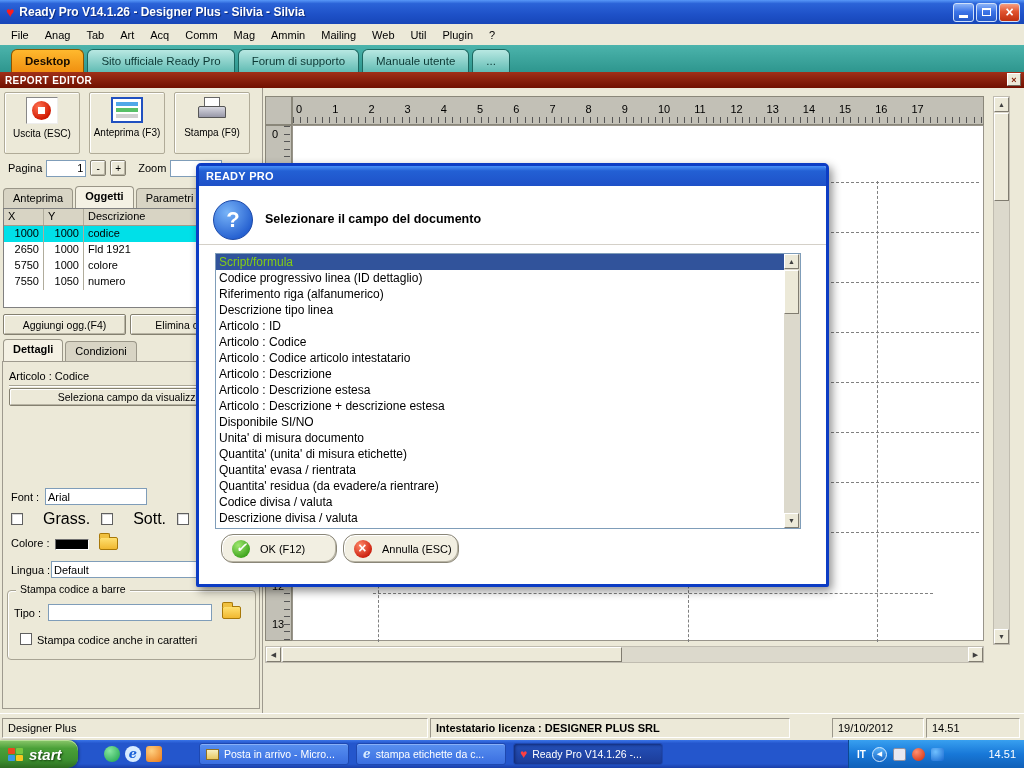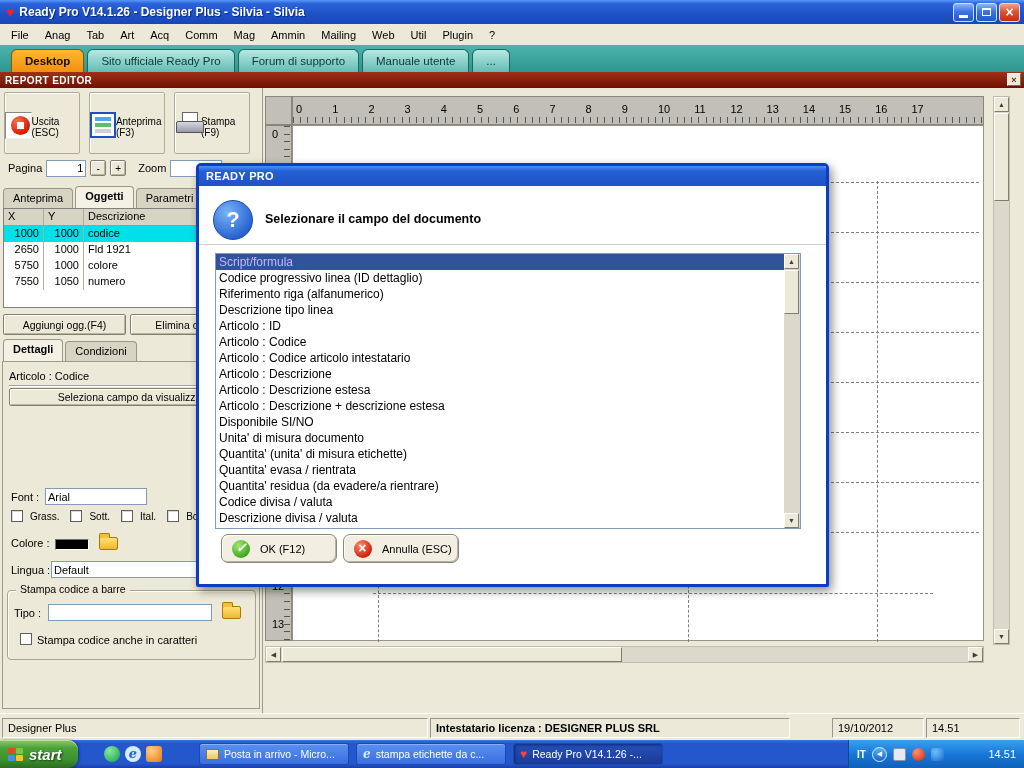--- a/index.html
+++ b/index.html
@@ -50,21 +50,21 @@
     border:1px solid; border-color:#fff #706c60 #706c60 #fff; color:#801800; font-size:9px;
     display:flex; align-items:center; justify-content:center; }
   .report-close::before { content:"×"; font-weight:bold; }
 
   
   .left-panel { position:absolute; left:0; top:88px; width:263px; height:625px;
     background:var(--panel-bg,#ece9d8); border-right:1px solid #9e9a8e; }
   .tool-btns { position:absolute; left:4px; top:4px; display:flex; gap:9px; }
   .tool-btn { width:76px; height:62px; border:1px solid #b0ab98; border-radius:2px;
     background:var(--panel-bg,#ece9d8); box-shadow:inset 1px 1px 0 #fff;
-    display:flex; flex-direction:row; align-items:center; padding-top:4px; font-size:10px; }
+    display:flex; flex-direction:column; align-items:center; padding-top:4px; font-size:10px; }
   .tool-btn .tlabel { margin-top:4px; }
   .icon-exit { width:32px; height:27px; background:#fff; border:1px solid;
     border-color:#888 #eee #eee #888; position:relative; display:block; }
   .icon-exit::before { content:""; position:absolute; left:5px; top:3px; width:19px; height:19px;
     border-radius:50%; background:radial-gradient(circle at 35% 30%,#ff7050,#d01800 72%); }
   .icon-exit::after { content:""; position:absolute; left:11px; top:9px; width:7px; height:7px; background:#fff; }
   .icon-preview { width:32px; height:26px; border:2px solid #2050c0; background:#fff;
     display:flex; flex-direction:column; gap:2px; padding:3px; }
   .icon-preview i { height:4px; display:block; }
   .icon-preview i:nth-child(1){ background:#50a8e8; }
@@ -110,21 +110,21 @@
     border:1px solid #9e9a8e; background:var(--panel-bg,#ece9d8); }
   .field-name { left:6px; top:8px; width:244px; padding-bottom:3px;
     border-bottom:1px solid #a8a494; box-shadow:0 1px 0 #fff; }
   .sel-btn { left:6px; top:26px; width:244px; height:18px; }
   .swatch { width:34px; height:11px; background:#000; border:1px solid; border-color:#707070 #fff #fff #707070; }
   .folder-icon { width:19px; height:13px; background:linear-gradient(180deg,#ffe070,#f0b830);
     border:1px solid #a87808; border-radius:2px; position:absolute; }
   .folder-icon::before { content:""; position:absolute; left:-1px; top:-5px; width:9px; height:4px;
     background:#f0c040; border:1px solid #a87808; border-bottom:none; border-radius:2px 2px 0 0; }
   .style-checks { position:absolute; left:8px; top:148px; display:flex; gap:11px; }
-  .check-item { display:flex; align-items:center; gap:7px; font-size:10px; }
+  .check-item { display:flex; align-items:center; gap:20px; font-size:16px; }
   .cbx { width:12px; height:12px; background:#fff; border:1px solid #606060; box-shadow:inset 1px 1px 0 #d8d8d8; }
   .cb { position:absolute; width:12px; height:12px; background:#fff; border:1px solid #606060; }
   .group-box { border:1px solid #a8a494; border-radius:4px; position:absolute; box-shadow:inset 1px 1px 0 #fff; }
   .group-title { position:absolute; top:-8px; left:8px; background:var(--panel-bg,#ece9d8);
     padding:0 4px; font-size:10.5px; white-space:nowrap; }
 
   
   .canvas { position:absolute; left:263px; top:88px; width:761px; height:625px; background:var(--panel-bg,#ece9d8); }
   .ruler-corner { position:absolute; left:2px; top:8px; width:27px; height:29px;
     background:#c2c0b6; border:1px solid #8a877a; }
@@ -224,26 +224,26 @@
     background:radial-gradient(circle at 35% 30%,#78b4f8,#2560d0 75%); border:1px solid #1a48a8;
     color:#fff; font-size:22px; font-weight:bold; display:flex; align-items:center; justify-content:center; }
   .help-icon::before { content:"?"; }
   .dlg-heading { position:absolute; left:66px; top:26px; font-weight:bold; font-size:12.5px; }
   .dlg-sep { position:absolute; left:0; top:58px; width:100%; border-top:1px solid #d4d0c8;
     box-shadow:0 1px 0 #fff; }
   .dlg-list { position:absolute; left:16px; top:67px; width:586px; height:276px;
     border:1px solid #7f9db9; background:#fff; overflow:hidden; }
   .dlg-items { margin-right:16px; }
   .dlg-item { height:16px; line-height:16px; padding-left:3px; font-size:12px; white-space:nowrap; overflow:hidden; }
-  .dlg-item.selected { background:var(--list-selected,#31539b); color:#c4b5fd; }
+  .dlg-item.selected { background:var(--list-selected,#31539b); color:#84cc16; }
   .dlg-scroll { position:absolute; right:0; top:0; width:16px; height:274px; background:#dcd9cc; }
   .dlg-scroll .up { left:0; top:0; } .dlg-scroll .down { left:0; bottom:0; }
   .dlg-scroll .sthumb { left:0; top:16px; width:15px; height:44px; }
   .dlg-btn { position:absolute; top:348px; height:29px; background:#f2efe2;
-    border:1px solid #8a8678; border-radius:7px; justify-content:flex-start;
+    border:1px solid #8a8678; border-radius:12px; justify-content:flex-start;
     gap:10px; padding-left:10px; font-size:11px; }
   .dlg-btn.ok { left:22px; width:116px; }
   .dlg-btn.cancel { left:144px; width:116px; }
   .ok-icon { width:18px; height:18px; border-radius:50%; position:relative; display:block;
     background:radial-gradient(circle at 35% 30%,#a0e870,#38a018 78%); }
   .ok-icon::before { content:"✓"; position:absolute; left:4px; top:0px; color:#fff; font-size:13px; font-weight:bold; }
   .cancel-icon { width:18px; height:18px; border-radius:50%; position:relative; display:block;
     background:radial-gradient(circle at 35% 30%,#ff8868,#c81808 78%); }
   .cancel-icon::before { content:"×"; position:absolute; left:4px; top:0px; color:#fff; font-size:14px; font-weight:bold; }
 </style>

